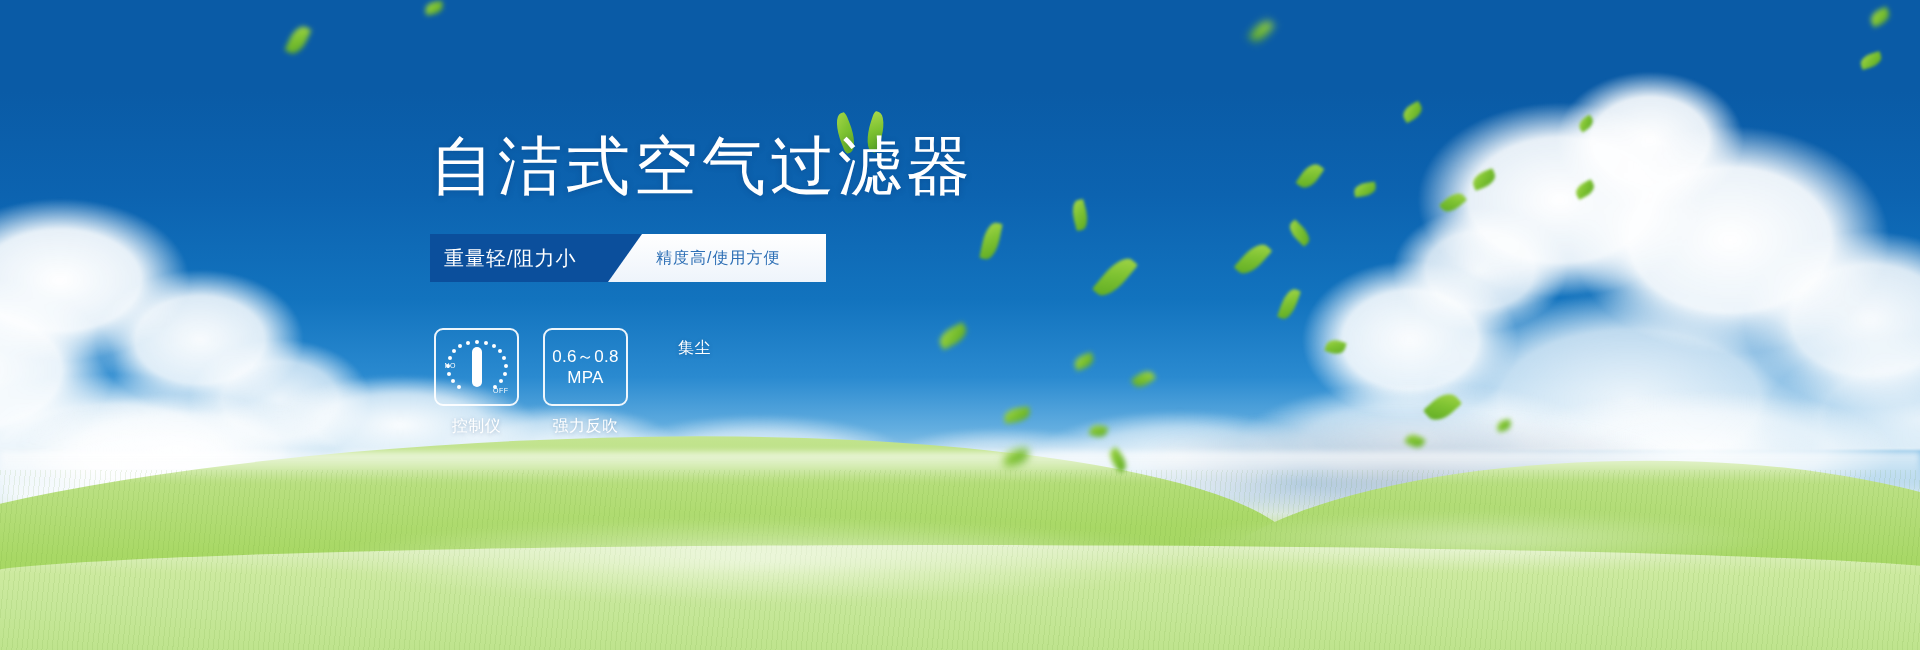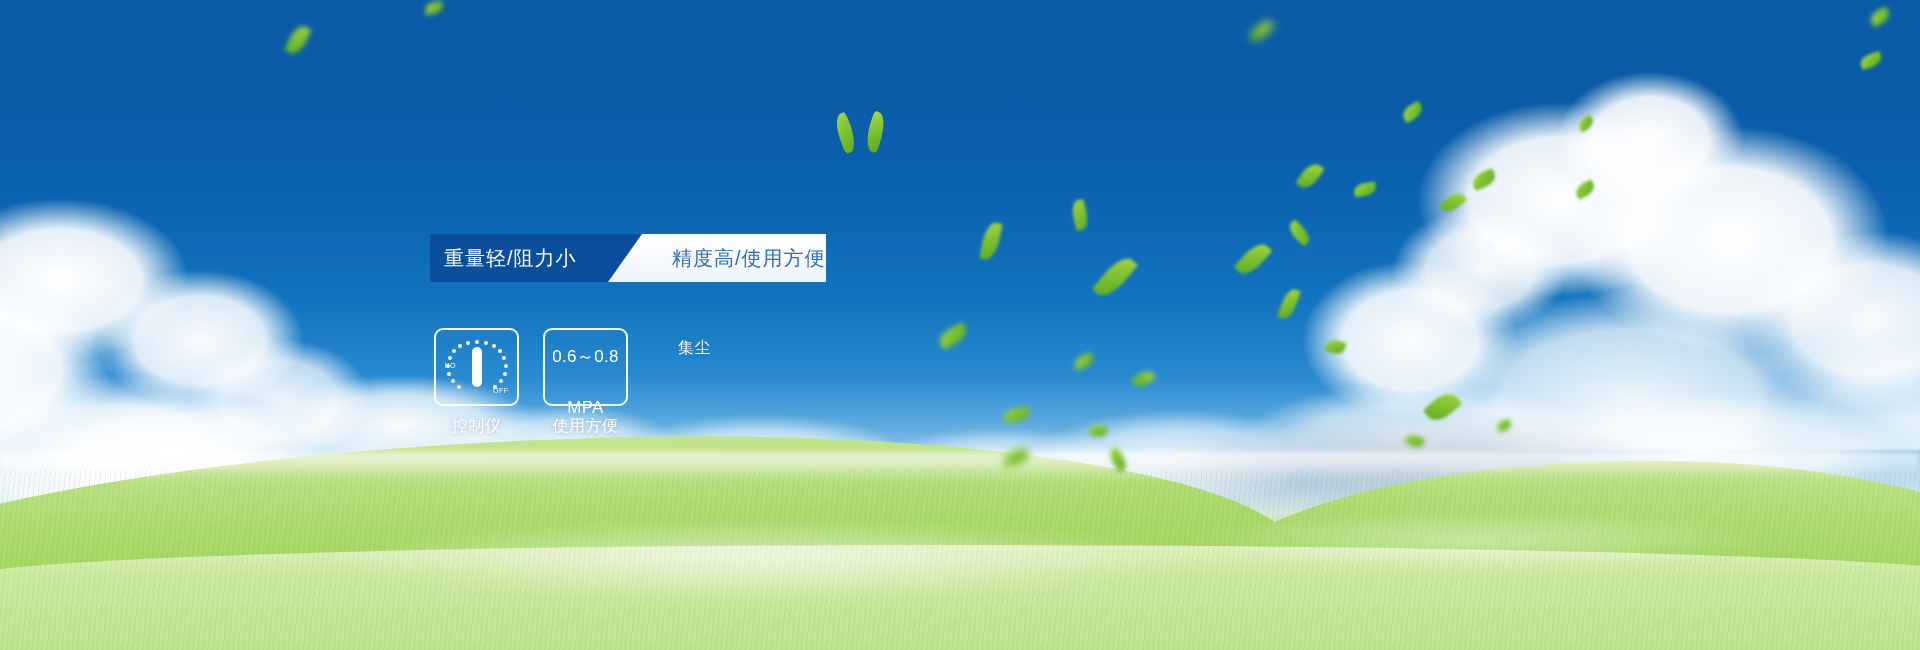--- a/index.html
+++ b/index.html
@@ -161,41 +161,40 @@
   #sub-right{
     position:absolute;left:178px;top:0;width:218px;height:48px;
     background:linear-gradient(180deg,#ffffff 0%,#eef4fb 100%);
     clip-path:polygon(34px 0, 100% 0, 100% 100%, 0 100%);
   }
   #sub-left-text{
     position:absolute;left:14px;top:0;height:48px;line-height:48px;
     font-size:20px;color:#ffffff;letter-spacing:1px;white-space:nowrap;
   }
   #sub-right-text{
-    position:absolute;left:242px;top:0;height:48px;line-height:48px;
-    font-size:20px;color:#2d6fb5;letter-spacing:1px;white-space:nowrap;
+    position:absolute;left:226px;top:0;height:48px;line-height:48px;
+    font-size:16px;color:#2d6fb5;letter-spacing:1px;white-space:nowrap;
   }
 
   
   #features{position:absolute;left:434px;top:328px;display:flex;gap:24px;}
   .feature{width:85px;display:flex;flex-direction:column;align-items:center;}
   .fbox{
     width:85px;height:78px;
     border:2px solid rgba(255,255,255,.92);
     border-radius:9px;
     display:flex;flex-direction:column;
     align-items:center;justify-content:center;
     box-sizing:border-box;
     position:relative;
   }
   .fbox .big{
     color:#ffffff;font-size:17px;line-height:21px;
     text-align:center;font-weight:400;letter-spacing:.3px;
     white-space:nowrap;
-    margin-top:30px;
   }
   .fbox .big.cn{font-size:18px;}
   .flabel{
     margin-top:10px;color:#ffffff;font-size:16px;
     white-space:nowrap;letter-spacing:.5px;
     text-shadow:0 1px 4px rgba(0,40,90,.28);
   }
 
   
   .gauge{position:relative;width:62px;height:58px;}
@@ -280,20 +279,21 @@
   <div class="leaf blur1" style="left:1326px;top:340px;width:19px;height:14px;transform:rotate(18deg);"></div>
   <div class="leaf blur1" style="left:1432px;top:390px;width:21px;height:34px;transform:rotate(48deg);"></div>
   <div class="leaf blur2" style="left:1497px;top:420px;width:14px;height:11px;transform:rotate(-10deg);"></div>
   <div class="leaf blur2" style="left:1406px;top:435px;width:18px;height:12px;transform:rotate(28deg);"></div>
 
   <div class="leaf blur2" style="left:938px;top:328px;width:30px;height:16px;transform:rotate(-28deg);"></div>
   <div class="leaf blur2" style="left:1004px;top:408px;width:26px;height:14px;transform:rotate(-8deg);"></div>
 
   <div id="content">
 
+    <div id="title">自洁式空气过滤器</div>
 
     <div id="subbar">
       <div id="sub-left"></div>
       <div id="sub-right"></div>
       <div id="sub-left-text">重量轻/阻力小</div>
       <div id="sub-right-text">精度高/使用方便</div>
     </div>
 
     <div id="features">
 
@@ -323,21 +323,21 @@
           </div>
         </div>
         <div class="flabel">控制仪</div>
       </div>
 
       <div class="feature">
         <div class="fbox">
           <div class="big">0.6～0.8</div>
           <div class="big">MPA</div>
         </div>
-        <div class="flabel">使用方便</div>
+        <div class="flabel">强力反吹</div>
       </div>
 
 
 
       <div class="feature">
         <div class="flabel">集尘</div>
       </div>
 
     </div>
   </div>

